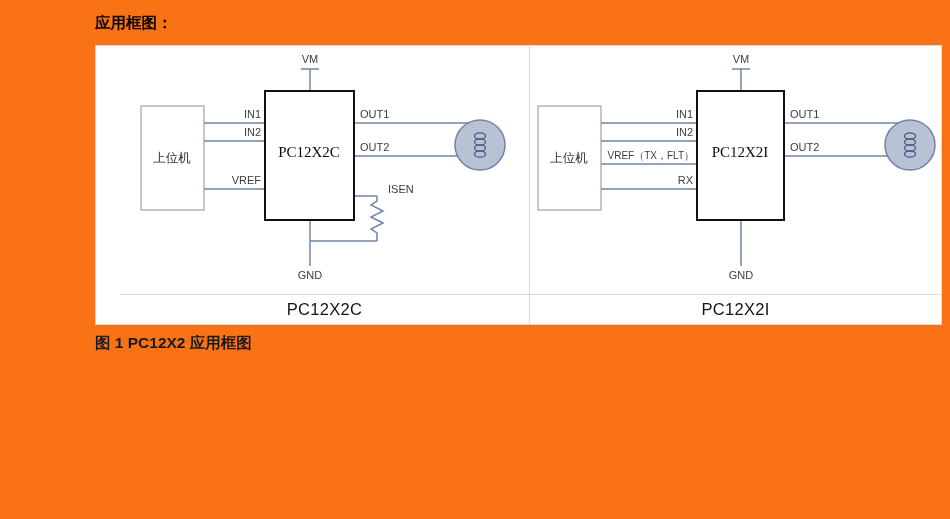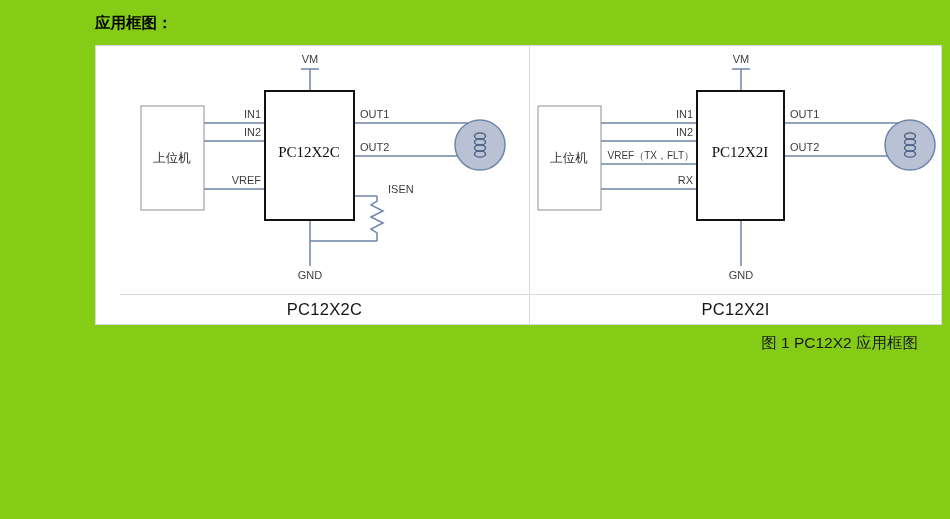--- a/index.html
+++ b/index.html
@@ -1,17 +1,17 @@
 <!DOCTYPE html>
 <html><head>
 <meta charset="utf-8">
 <style>
   html,body { margin:0; padding:0; background:#fff; }
   .page {
-    position:relative; width:950px; height:519px; background:#84cc16;
+    position:relative; width:950px; height:519px; background:#f97316;
     font-family:"Liberation Sans", sans-serif; overflow:hidden;
   }
   .heading {
     position:absolute; left:95px; top:13px; margin:0;
     font-size:15.5px; font-weight:bold; color:#000;
   }
   .fig-table {
     position:absolute; left:95px; top:45px;
     display:grid; grid-template-columns:410px 411px; grid-template-rows:248px 30px;
     border:1px solid #d9d9d9; background:#fff;padding-left:24px;
@@ -19,21 +19,21 @@
   .cell { box-sizing:border-box; overflow:hidden; }
   .c-tl { border-right:1px solid #d9d9d9; }
   .c-bl { border-right:1px solid #d9d9d9; border-top:1px solid #d9d9d9; }
   .c-br { border-top:1px solid #d9d9d9; }
   .cap {
     display:flex; align-items:center; justify-content:center;
     font-size:16.5px; font-weight:500; color:#141414; letter-spacing:0.3px;
   }
   .figure-caption {
     position:absolute; left:95px; top:333px; width:823px;
-    text-align:right; font-size:15.5px; font-weight:400; color:#1a1a1a;
+    text-align:left; font-size:15.5px; font-weight:700; color:#1a1a1a;
   }
   svg text { font-family:"Liberation Sans", sans-serif; fill:#3d3d3d; }
   .pin    { font-size:11px; }
   .pin-sm { font-size:10px; }
   .host-lbl { font-size:12.5px; fill:#2e2e2e; }
   .chip-lbl { font-family:"Liberation Serif", serif; font-size:15px; fill:#0d0d0d; }
 </style>
 </head>
 <body>
 

